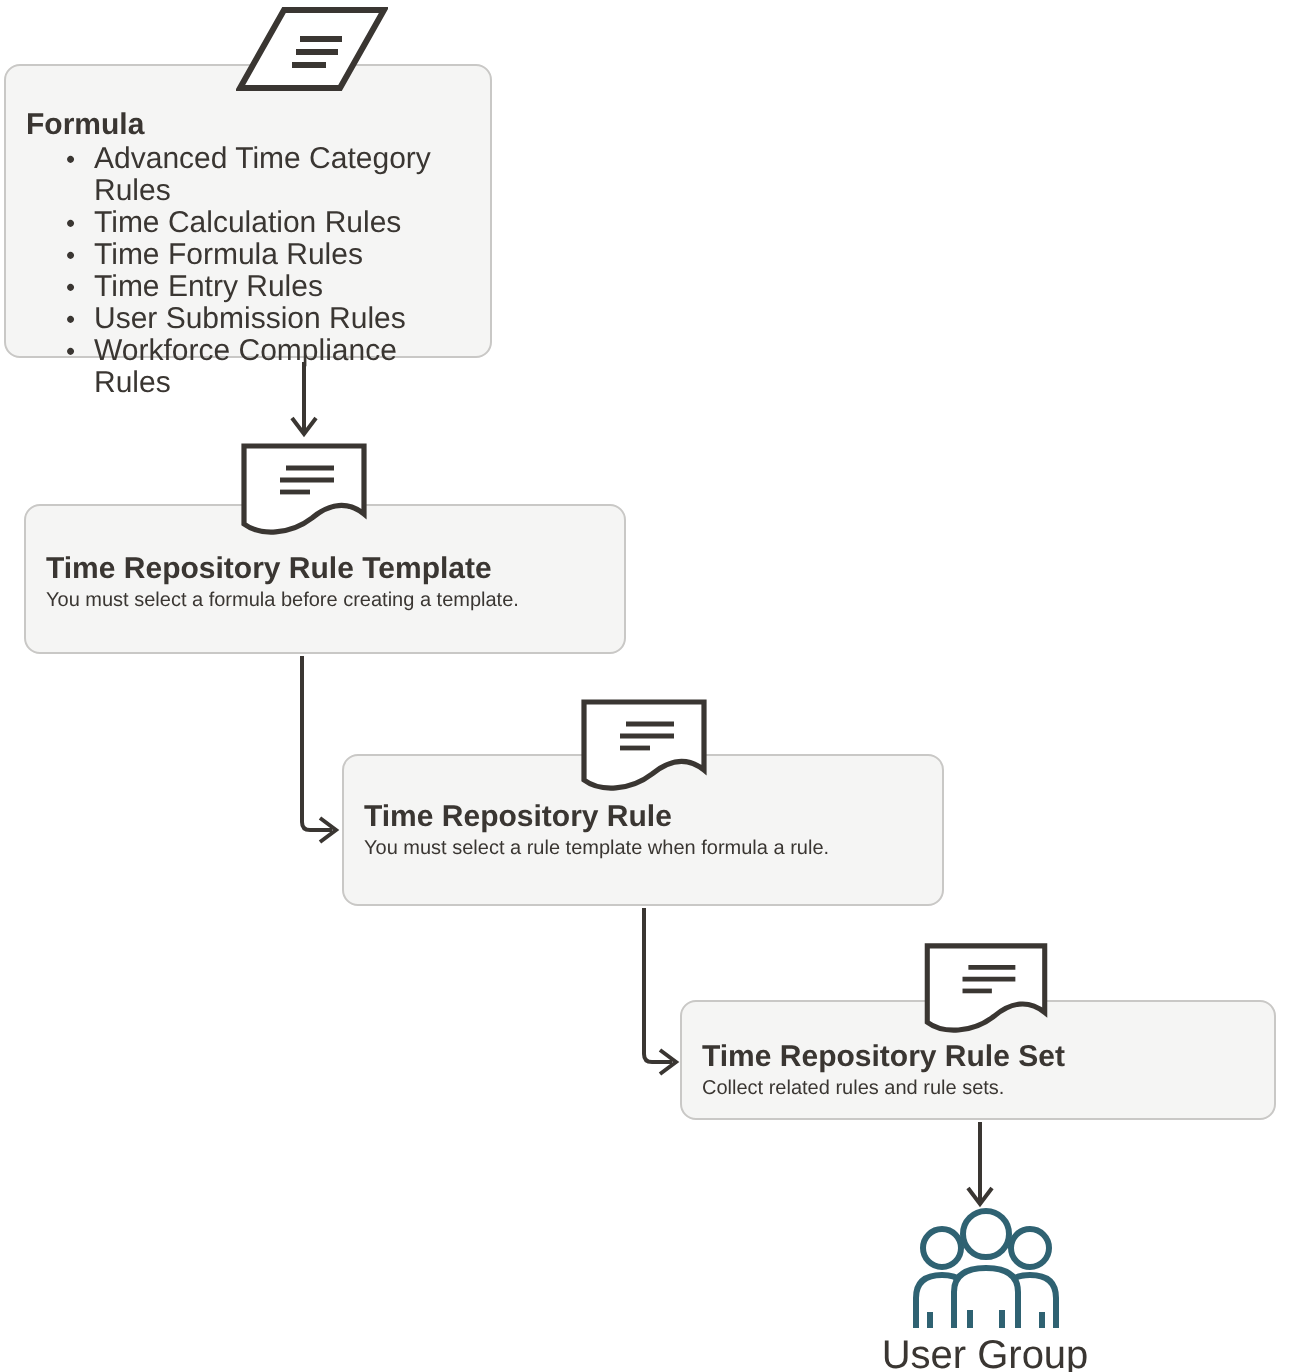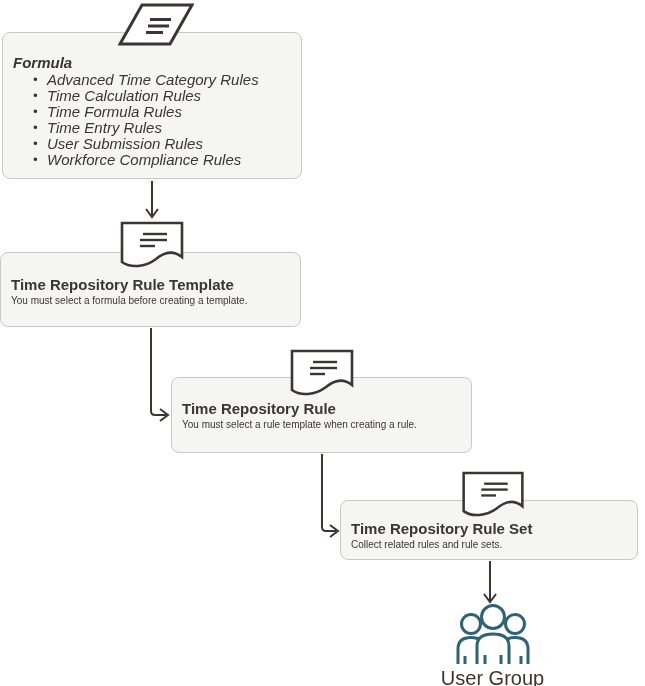--- a/index.html
+++ b/index.html
@@ -120,40 +120,40 @@
       <path d="M322,454 L322,527 Q322,531 326,531 L336,531"></path>
       <path d="M330,525 L338,531 L330,537"></path>
     </g>
 
     <g>
       <path d="M490,561 L490,602"></path>
       <path d="M484,594 L490,602 L496,594"></path>
     </g>
   </svg>
 
-  <div class="box" style="left:2px;top:32px;width:300px;height:147px;padding-top:21px;font-style:italic;">
+  <div class="box" style="left:2px;top:32px;width:244px;height:147px;padding-top:21px;">
     <div class="box-title">Formula</div>
     <ul class="bullets">
       <li>Advanced Time Category Rules</li>
       <li>Time Calculation Rules</li>
       <li>Time Formula Rules</li>
       <li>Time Entry Rules</li>
       <li>User Submission Rules</li>
       <li>Workforce Compliance Rules</li>
     </ul>
   </div>
 
-  <div class="box" style="left:0;top:252px;width:301px;height:75px;padding-top:23px;">
+  <div class="box" style="left:12px;top:252px;width:301px;height:75px;padding-top:23px;">
     <div class="box-title">Time Repository Rule Template</div>
     <div class="box-body">You must select a formula before creating a template.</div>
   </div>
 
   <div class="box" style="left:171px;top:377px;width:301px;height:76px;padding-top:22px;">
     <div class="box-title">Time Repository Rule</div>
-    <div class="box-body">You must select a rule template when creating a rule.</div>
+    <div class="box-body">You must select a rule template when formula a rule.</div>
   </div>
 
   <div class="box" style="left:340px;top:500px;width:298px;height:60px;padding-top:19px;">
     <div class="box-title">Time Repository Rule Set</div>
     <div class="box-body">Collect related rules and rule sets.</div>
   </div>
 
   <div class="icon" style="left:118px;top:3px;">
     <svg width="76" height="43" viewBox="0 0 76 43">
       <path class="shape" stroke-width="3" d="M24,2 L74,2 L52,41 L2,41 Z"></path>

